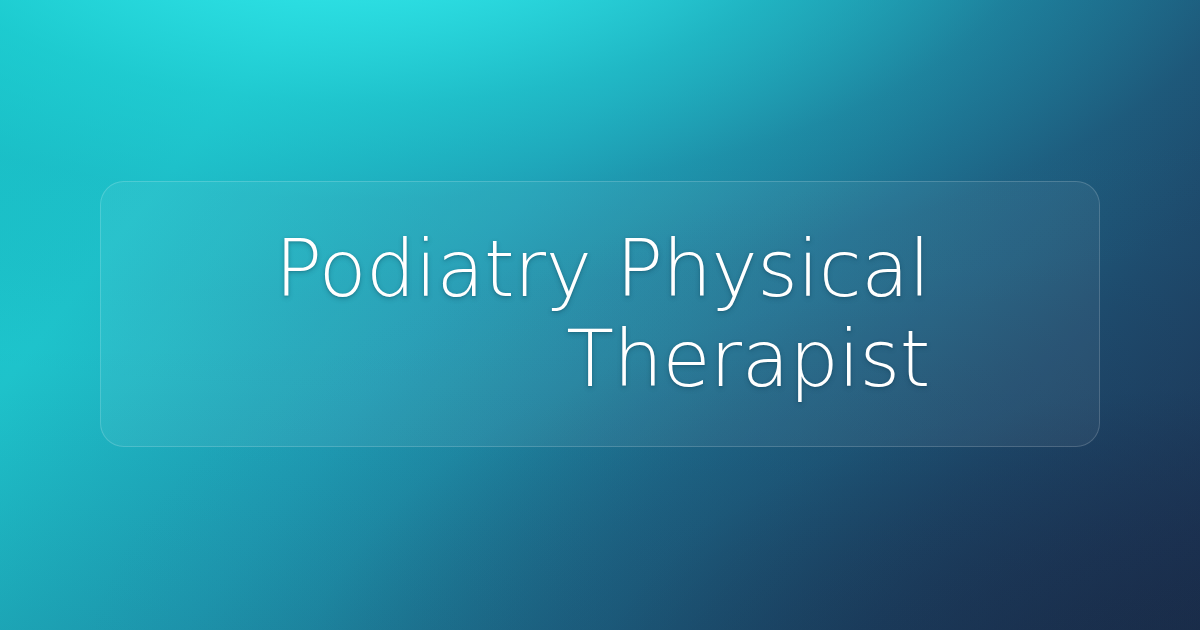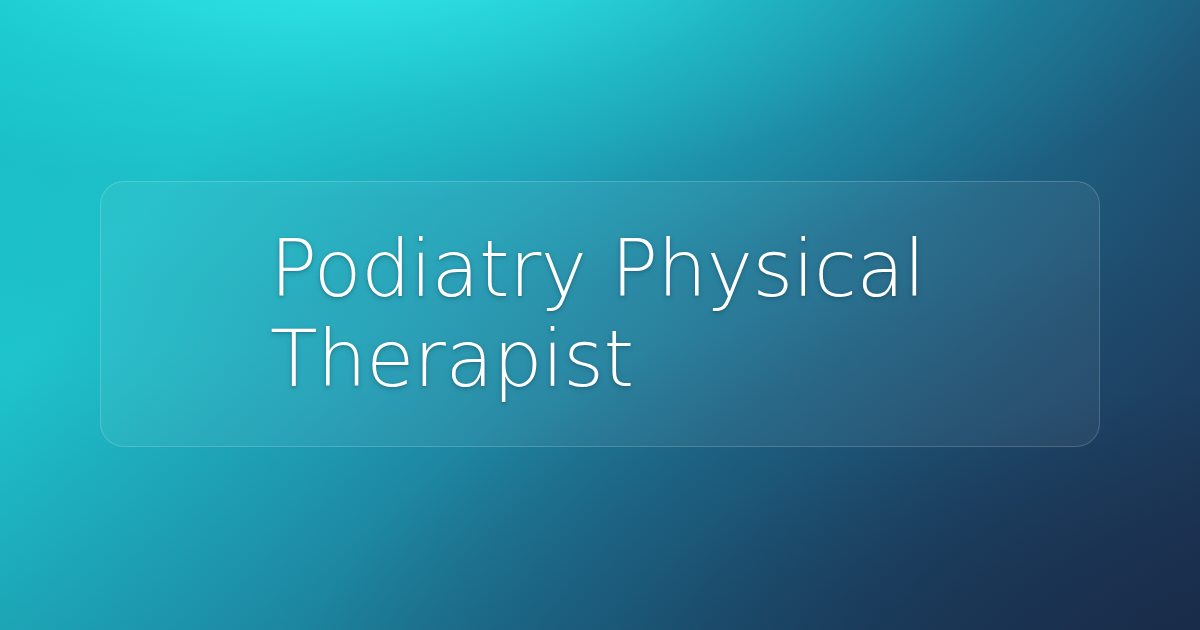--- a/index.html
+++ b/index.html
@@ -82,21 +82,21 @@
     border: 1px solid rgba(255, 255, 255, 0.17);
     display: flex;
     align-items: center;
     justify-content: center;
   }
 
   .card-inner {
     width: 100%;
     padding: 0 40px;
     box-sizing: border-box;
-    text-align: left;
+    text-align: right;
   }
 
   
   .title {
     margin: 0;
     font-family: "DejaVu Sans", "Liberation Sans", sans-serif;
     font-size: 78px;
     font-weight: 300;
     line-height: 90px;
     letter-spacing: -0.4px;

